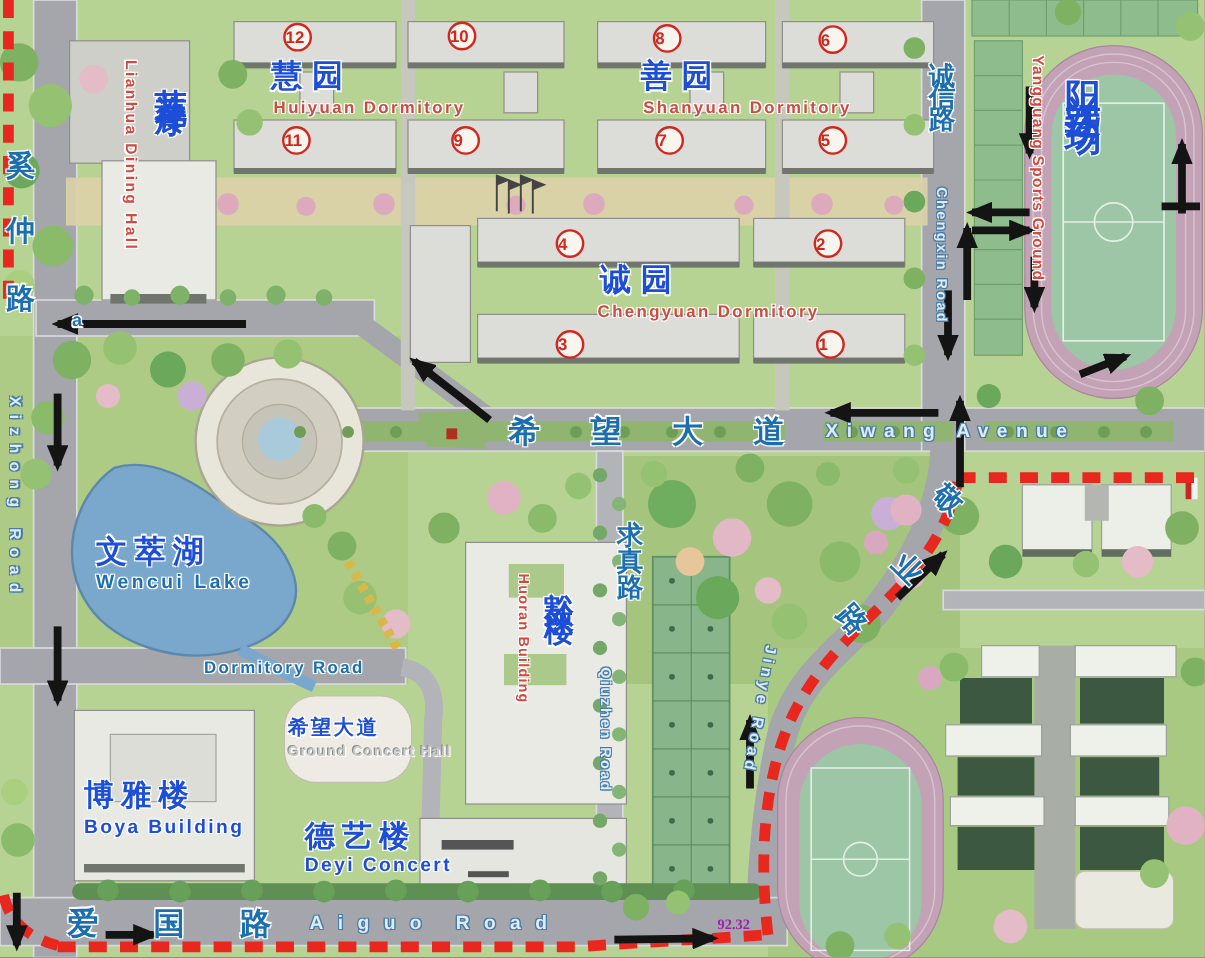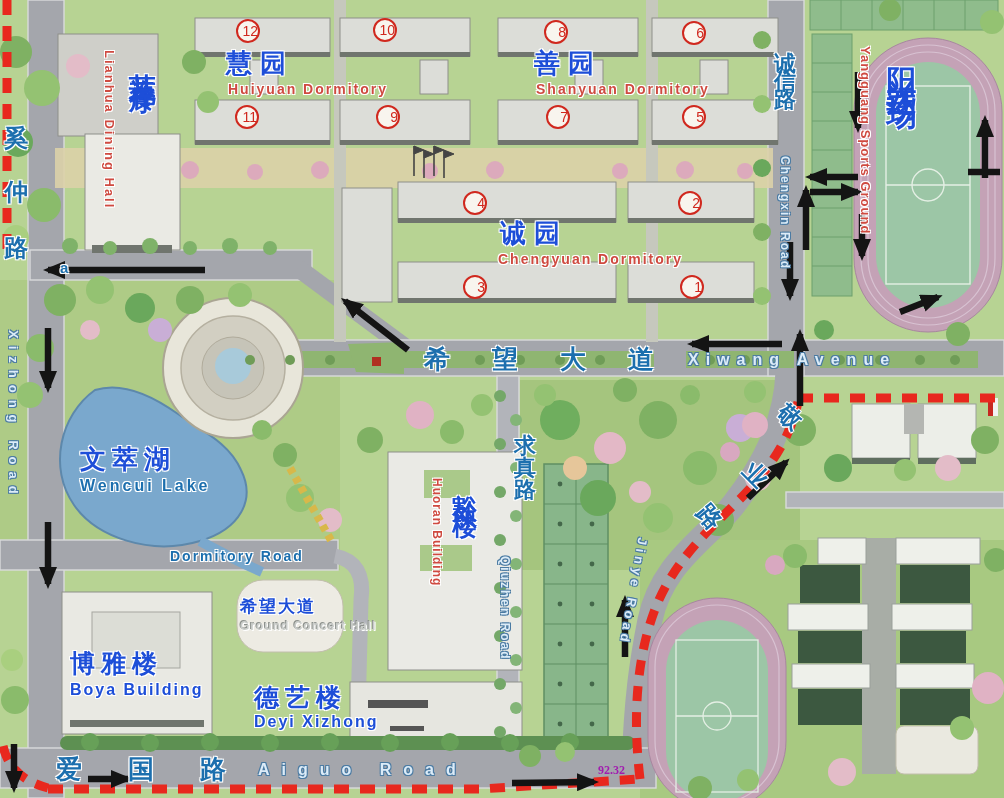--- a/index.html
+++ b/index.html
@@ -10,22 +10,22 @@
   .red{color:#1d4ed8;text-shadow:-1px -1px 0 #fff,1px -1px 0 #fff,-1px 1px 0 #fff,1px 1px 0 #fff,0 0 2px #fff;}
   .redlight{color:#cf4a40;text-shadow:-1px -1px 0 #fff,1px -1px 0 #fff,-1px 1px 0 #fff,1px 1px 0 #fff;}
   .blue{color:#1c6fae;text-shadow:-1px -1px 0 #fff,1px -1px 0 #fff,-1px 1px 0 #fff,1px 1px 0 #fff,0 0 2px #fff;}
   .pale{color:#dcecf8;text-shadow:-1px -1px 0 #4b7ba3,1px -1px 0 #4b7ba3,-1px 1px 0 #4b7ba3,1px 1px 0 #4b7ba3;}
   .gray{color:#c9ccc9;text-shadow:-1px -1px 0 #8d918d,1px 1px 0 #fff,0 0 2px #fff;}
   .anno{color:#a21caf;font-family:"Liberation Serif",serif;font-weight:bold;}
   .vert{writing-mode:vertical-rl;text-orientation:upright;}
   .vpin{writing-mode:vertical-rl;text-orientation:sideways;}
   .badge{position:absolute;width:24px;height:24px;border-radius:50%;
          border:2px solid #d0281e;background:rgba(252,248,240,.88);
-         color:#d0281e;font-weight:normal;font-size:14px;line-height:20px;
-         text-align:right;box-sizing:border-box;}
+         color:#d0281e;font-weight:bold;font-size:14px;line-height:20px;
+         text-align:left;box-sizing:border-box;}
 </style>
 </head>
 <body>
 
 <div id="map">
 
 <svg width="1004" height="798" viewBox="0 0 1004 798">
 
   <rect x="0" y="0" width="1004" height="798" fill="#b7d393"></rect>
   <rect x="0" y="280" width="340" height="290" fill="#aecb86"></rect>
@@ -451,21 +451,21 @@
 <div class="lbl red vert" style="left:452px;top:474px;font-size:25px;letter-spacing:9px">豁然楼</div>
 <div class="lbl redlight vpin" style="left:430px;top:478px;font-size:12px;height:168px;letter-spacing:1px">Huoran Building</div>
 
 <div class="lbl red" style="left:240px;top:598px;font-size:17px;letter-spacing:2px">希望大道</div>
 <div class="lbl gray" style="left:240px;top:620px;font-size:12px;letter-spacing:1px">Ground Concert Hall</div>
 
 <div class="lbl red" style="left:70px;top:650px;font-size:25px;letter-spacing:6px">博雅楼</div>
 <div class="lbl red" style="left:70px;top:682px;font-size:16px;letter-spacing:2px">Boya Building</div>
 
 <div class="lbl red" style="left:254px;top:684px;font-size:25px;letter-spacing:6px">德艺楼</div>
-<div class="lbl red" style="left:254px;top:714px;font-size:16px;letter-spacing:2px">Deyi Xizhong</div>
+<div class="lbl red" style="left:254px;top:714px;font-size:16px;letter-spacing:2px">Deyi Concert</div>
 
 <div class="lbl blue vert" style="left:4px;top:105px;font-size:24px;letter-spacing:56px">奚仲路</div>
 <div class="lbl pale vpin" style="left:6px;top:330px;font-size:13px;height:330px;letter-spacing:7px">Xizhong Road</div>
 
 <div class="lbl blue" style="left:60px;top:260px;font-size:15px">a</div>
 
 <div class="lbl pale" style="left:688px;top:352px;font-size:16px;letter-spacing:7px">Xiwang Avenue</div>
 <div class="lbl blue" style="left:424px;top:346px;font-size:26px;letter-spacing:42px">希望大道</div>
 
 <div class="lbl blue vert" style="left:774px;top:34px;font-size:22px;letter-spacing:18px">诚信路</div>

